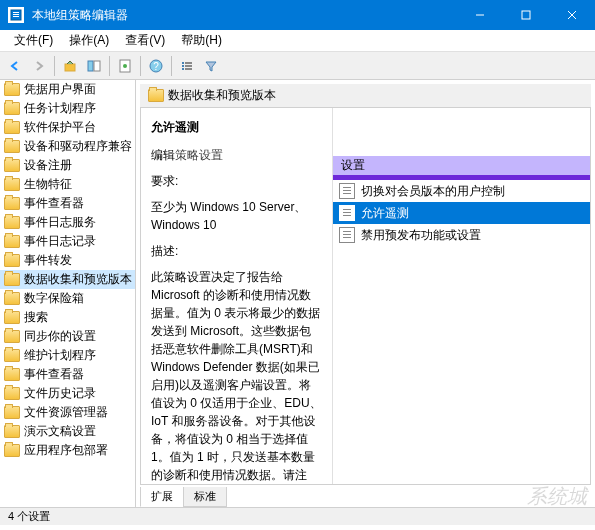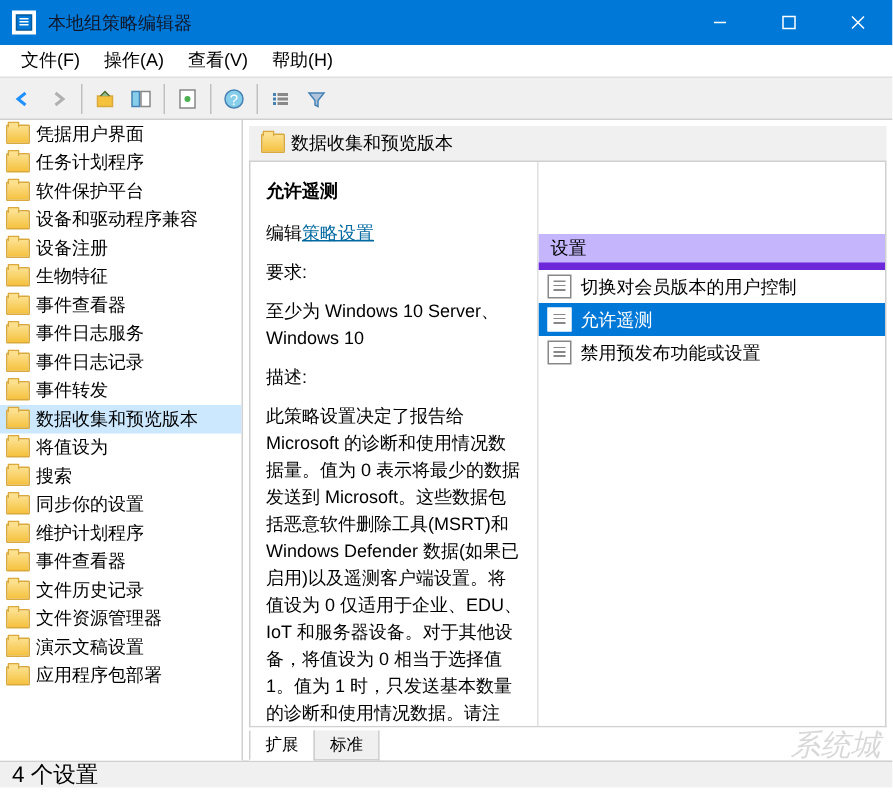--- a/index.html
+++ b/index.html
@@ -1,61 +1,61 @@
 <!DOCTYPE html>
 <html><head>
 <meta charset="utf-8">
 <style>
 * { margin: 0; padding: 0; box-sizing: border-box; font-family: "Microsoft YaHei", "Segoe UI", sans-serif; }
 body { width: 595px; height: 530px; background: #fff; font-size: 12px; overflow: hidden; }
 
-.titlebar { height: 30px; background: #0078d7; color: #0f172a; display: flex; align-items: center; padding-left: 8px; }
+.titlebar { height: 30px; background: #0078d7; color: #ffffff; display: flex; align-items: center; padding-left: 8px; }
 .titlebar .title-icon { width: 16px; height: 16px; background: #fff; margin-right: 8px; display: flex; align-items: center; justify-content: center; }
 .titlebar .title-text { flex: 1; font-size: 12px; }
 .win-controls { display: flex; height: 100%; }
 .win-controls div { width: 46px; display: flex; align-items: center; justify-content: center; font-size: 10px; }
 
 .menubar { height: 22px; background: #fff; display: flex; align-items: flex-start; padding-left: 6px; border-bottom: 1px solid #e0e0e0; }
 .menubar span { padding: 2px 8px; cursor: default; }
 
 .toolbar { height: 28px; background: #f0f0f0; border-bottom: 1px solid #d0d0d0; display: flex; align-items: center; padding: 0 4px; gap: 2px; }
 .tbtn { width: 22px; height: 22px; display: flex; align-items: center; justify-content: center; border: 1px solid transparent; }
 .tsep { width: 1px; height: 20px; background: #c0c0c0; margin: 0 2px; }
 
 .main { display: flex; height: 427px; }
 
-.tree { width: 162px; border-right: 1px solid #d0d0d0; overflow-y: scroll; overflow-x: hidden; background: #fff; }
+.tree { width: 136px; border-right: 1px solid #d0d0d0; overflow-y: scroll; overflow-x: hidden; background: #fff; }
 .tree-item { display: flex; align-items: center; height: 19px; padding-left: 4px; cursor: default; white-space: nowrap; }
 .tree-item.selected { background: #cce8ff; }
 .folder-icon { width: 16px; height: 13px; background: linear-gradient(#fce08e, #f5c23e); border: 1px solid #d9a93e; border-radius: 1px; margin-right: 4px; flex-shrink: 0; position: relative; }
 .folder-icon::before { content:""; position:absolute; top:-3px; left:0; width:6px; height:3px; background:#fce08e; border:1px solid #d9a93e; border-bottom:none; border-radius:1px 1px 0 0;}
 
 .content { flex: 1; display: flex; flex-direction: column; }
 .content-header { height: 24px; background: #f0f0f0; border-bottom: 1px solid #d0d0d0; display: flex; align-items: center; padding-left: 8px; margin: 4px 4px 0 4px; }
 .content-body { flex: 1; display: flex; margin: 0 4px; border: 1px solid #d0d0d0; border-top: none; overflow: hidden; }
 
 .detail-pane { width: 192px; padding: 10px; border-right: 1px solid #e0e0e0; overflow-y: auto; font-size: 12px; line-height: 1.5; }
 .detail-pane h3 { font-size: 12px; font-weight: bold; margin-bottom: 10px; }
-.detail-pane .editlink { color: #0369a1; text-decoration: underline; cursor: pointer; }
+.detail-pane .editlink { color: #404040; cursor: pointer; }
 .detail-pane p { margin-bottom: 8px; }
 
 .settings-pane { flex: 1; overflow: hidden; }
 .settings-header { height: 24px; border-bottom: 5px solid #6d28d9; display: flex; align-items: center; padding-left: 8px; background: #c4b5fd; font-weight: normal; margin-top: 48px; }
 .setting-row { display: flex; align-items: center; height: 22px; padding-left: 6px; cursor: default; }
 .setting-row.selected { background: #0078d7; color: #fff; }
 .setting-icon { width: 16px; height: 16px; border: 1px solid #888; background: #fff; margin-right: 6px; position: relative; flex-shrink: 0; }
 .setting-row.selected .setting-icon { border-color: #fff; }
 .setting-icon::after { content:""; position:absolute; left:3px; top:3px; right:3px; bottom:3px; background: repeating-linear-gradient(#888 0 1px, transparent 1px 3px); }
 
 .tabs { height: 22px; display: flex; align-items: flex-end; padding-left: 4px; border-top: 1px solid #fff; }
 .tab { padding: 2px 10px; border: 1px solid #d0d0d0; border-top: none; background: #fff; margin-right: -1px; font-size: 11px; cursor: default; text-align: center; }
 .tab.active { background: #fff; border-bottom: 1px solid #fff; }
 .tab.inactive { background: #f0f0f0; }
 
-.statusbar { height: 18px; border-top: 1px solid #d0d0d0; background: #f0f0f0; display: flex; align-items: center; padding-left: 8px; font-size: 15px; }
+.statusbar { height: 18px; border-top: 1px solid #d0d0d0; background: #f0f0f0; display: flex; align-items: center; padding-left: 8px; font-size: 11px; }
 
 ::-webkit-scrollbar { width: 17px; }
 ::-webkit-scrollbar-track { background: #f0f0f0; }
 ::-webkit-scrollbar-thumb { background: #c0c0c0; border: 1px solid #a0a0a0; }
 ::-webkit-scrollbar-button { background: #f0f0f0; height: 17px; border: 1px solid #d0d0d0; }
 
 .watermark { position: absolute; right: 8px; bottom: 20px; opacity: 0.15; font-size: 20px; font-style: italic; pointer-events: none; }
 </style>
 </head>
 <body>
@@ -194,21 +194,21 @@
       <div class="tree-item">
         <div class="folder-icon"></div>
         <span>事件转发</span>
       </div>
       <div class="tree-item selected">
         <div class="folder-icon"></div>
         <span>数据收集和预览版本</span>
       </div>
       <div class="tree-item">
         <div class="folder-icon"></div>
-        <span>将值设为</span>
+        <span>数字保险箱</span>
       </div>
       <div class="tree-item">
         <div class="folder-icon"></div>
         <span>搜索</span>
       </div>
       <div class="tree-item">
         <div class="folder-icon"></div>
         <span>同步你的设置</span>
       </div>
       <div class="tree-item">

